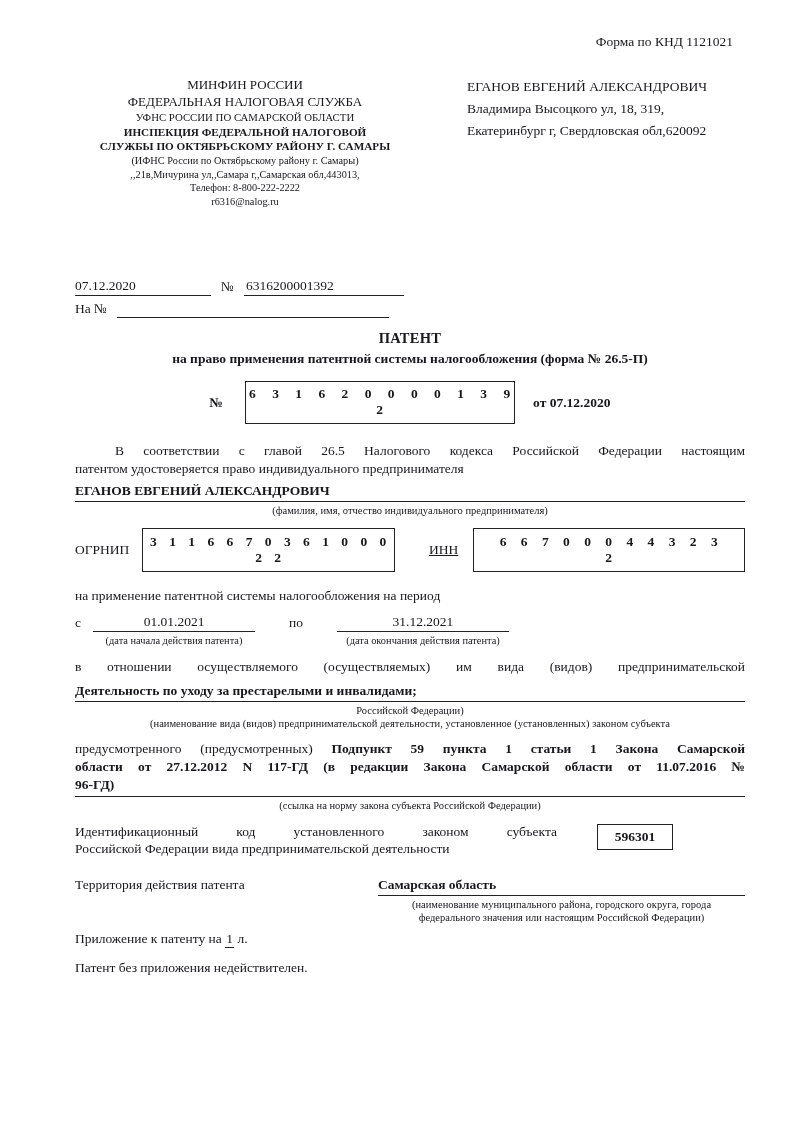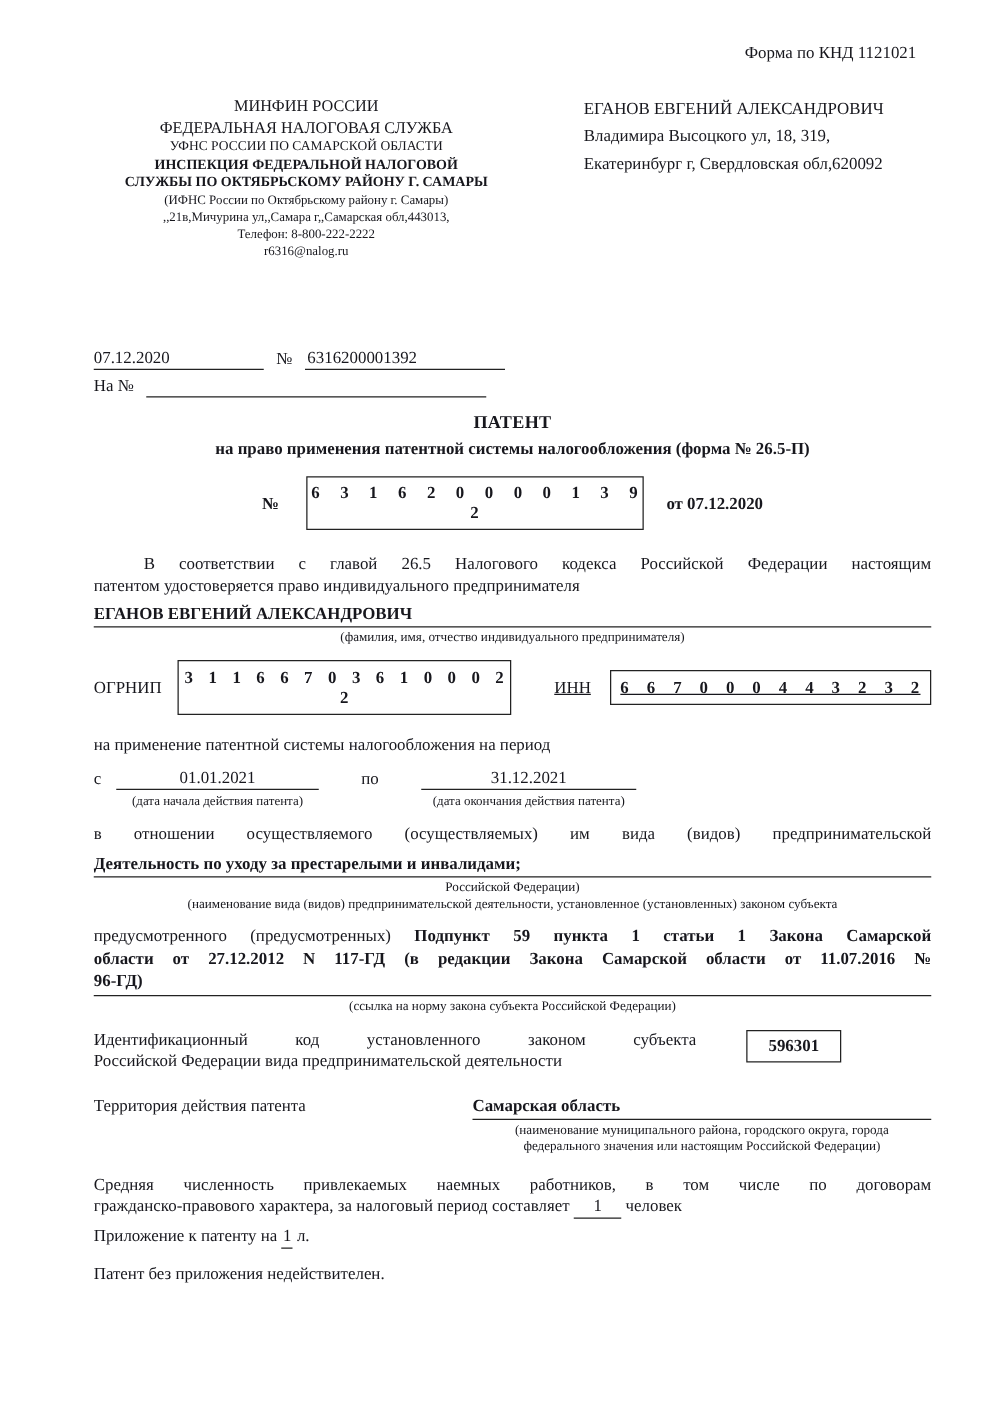--- a/index.html
+++ b/index.html
@@ -48,21 +48,21 @@
   .indent { text-indent:40px; }
 
   .intro { margin-top:18px; }
   .name-line { font-weight:bold; font-size:13.5px; border-bottom:1.4px solid #222; padding-bottom:2px; margin-top:5px; }
   .caption { font-size:10.5px; text-align:center; margin-top:2px; line-height:1.25; }
 
   .codes-row { display:flex; align-items:center; margin-top:11px; font-size:13.5px; }
   .box { border:1.8px solid #222; font-weight:bold; text-align:center; font-size:13.5px; }
   .ogrnip-box { width:270px; margin-left:13px; padding:5px 0; word-spacing:7px; letter-spacing:1px; }
   .inn-label { margin-left:34px;text-decoration:underline; }
-  .inn-box { width:256px; margin-left:15px; padding:5px 2px; word-spacing:9px; letter-spacing:1px;text-decoration:underline; }
+  .inn-box { width:256px; margin-left:15px; padding:5px 16px; word-spacing:9px; letter-spacing:1px; }
 
   .period-intro { margin-top:15px; }
   .dates-row { display:flex; margin-top:9px; font-size:13.5px; align-items:flex-start; }
   .from-label { padding-top:1px; }
   .date-col { text-align:center; }
   .date-col .val { display:block; border-bottom:1px solid #222; padding-bottom:1px; }
   .date-col .cap { font-size:10.4px; margin-top:1px; }
   .col-from { width:162px; margin-left:12px; }
   .to-label { margin:0 34px; padding-top:1px; }
   .col-to { width:172px; }
@@ -196,22 +196,18 @@
     <div class="terr-label">Территория действия патента</div>
     <div class="terr-col">
       <div class="terr-val">Самарская область</div>
       <div class="caption">
         <div>(наименование муниципального района, городского округа, города</div>
         <div>федерального значения или настоящим Российской Федерации)</div>
       </div>
     </div>
   </div>
 
-  <div class="para employees">
-    <div class="jl">Средняя численность привлекаемых наемных работников, в том числе по договорам</div>
-    <div class="emp-line2"><span>гражданско-правового характера, за налоговый период составляет</span> <span class="num-blank">1</span> <span>человек</span></div>
-  </div>
 
   <div class="para attachment"><span>Приложение к патенту на</span> <span class="pg-blank">1</span> <span>л.</span></div>
 
   <div class="para validity">Патент без приложения недействителен.</div>
 
 </div>
 
 </body></html>

